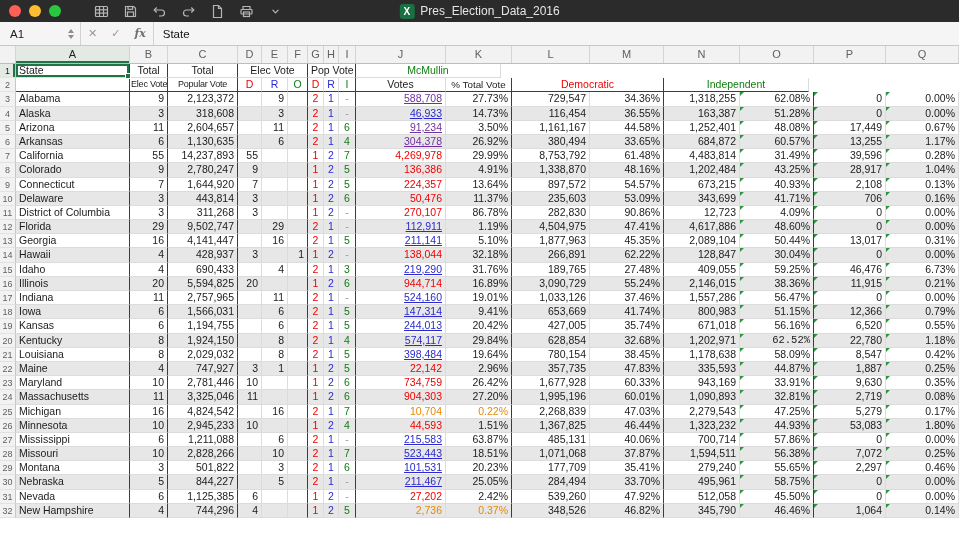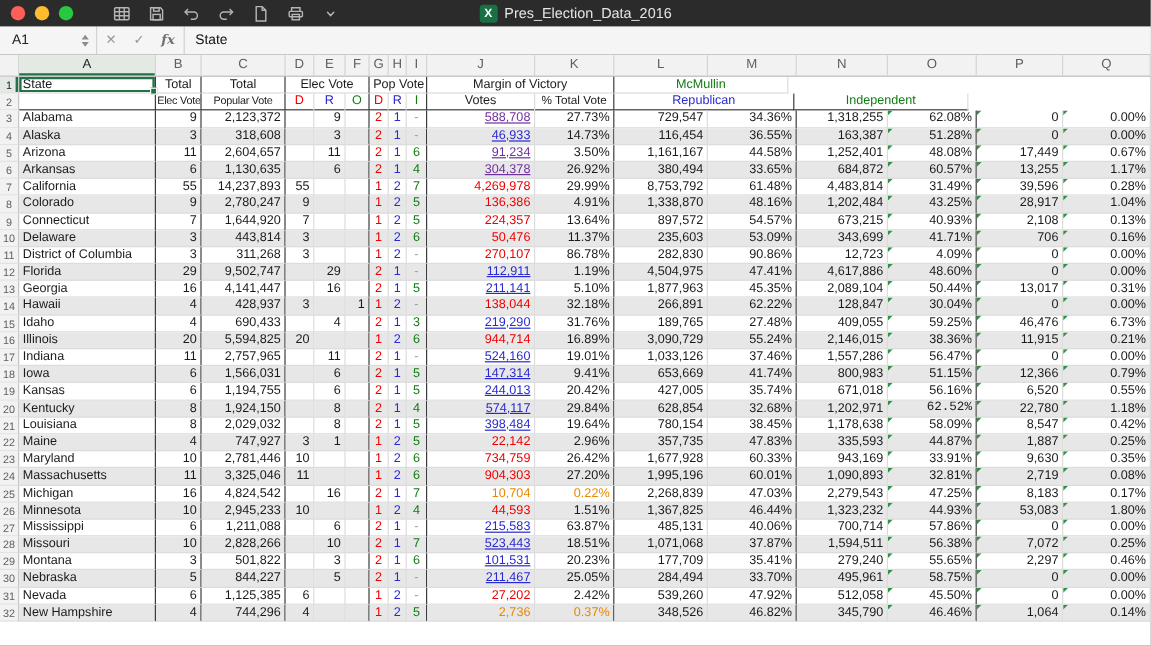--- a/index.html
+++ b/index.html
@@ -179,37 +179,36 @@
         <div class="ch" style="width: 73px;">Q</div>
       </div>
     <div id="rows">
         <div class="gr">
           <div class="rn selh">1</div>
           <div class="c al dr sel" style="width: 114px;">State</div>
           <div class="c ac dr" style="width: 38px;">Total</div>
           <div class="c ac dr" style="width: 70px;">Total</div>
           <div class="c ac dr" style="width: 70px;">Elec Vote</div>
           <div class="c ac dr" style="width: 48px;">Pop Vote</div>
-          <div class="c ac dr" style="width: 156px;">Margin of Victory</div>
           <div class="c ac t-green" style="width: 145px;">McMullin</div>
         </div>
         <div class="gr r2">
           <div class="rn">2</div>
           <div class="c al dr" style="width: 114px;"></div>
           <div class="c ac dr sm" style="width: 38px;">Elec Vote</div>
           <div class="c ac dr sm" style="width: 70px;">Popular Vote</div>
           <div class="c ac t-red" style="width: 24px;">D</div>
           <div class="c ac t-blue" style="width: 26px;">R</div>
           <div class="c ac dr t-green" style="width: 20px;">O</div>
           <div class="c ac t-red" style="width: 16px;">D</div>
           <div class="c ac t-blue" style="width: 15px;">R</div>
           <div class="c ac dr t-green" style="width: 17px;">I</div>
           <div class="c ac" style="width: 90px;">Votes</div>
           <div class="c ac dr sm2" style="width: 66px;">% Total Vote</div>
-          <div class="c ac dr t-blue" style="width: 150px;">Republican</div>
+          <div class="c ac dr t-red" style="width: 152px;">Democratic</div>
           <div class="c ac t-green" style="width: 145px;">Independent</div>
         </div>
         <div class="gr">
           <div class="rn">3</div>
           <div class="c al dr" style="width: 114px;">Alabama</div>
           <div class="c ar dr" style="width: 38px;">9</div>
           <div class="c ar dr" style="width: 70px;">2,123,372</div>
           <div class="c ar" style="width: 24px;"></div>
           <div class="c ar" style="width: 26px;">9</div>
           <div class="c ar dr" style="width: 20px;"></div>
@@ -655,21 +654,21 @@
           <div class="c ar dr" style="width: 20px;"></div>
           <div class="c ac t-red" style="width: 16px;">2</div>
           <div class="c ac t-blue" style="width: 15px;">1</div>
           <div class="c ac dr t-green" style="width: 17px;">7</div>
           <div class="c ar t-or" style="width: 90px;">10,704</div>
           <div class="c ar dr t-or" style="width: 66px;">0.22%</div>
           <div class="c ar" style="width: 78px;">2,268,839</div>
           <div class="c ar dr" style="width: 74px;">47.03%</div>
           <div class="c ar" style="width: 76px;">2,279,543</div>
           <div class="c ar dr tri" style="width: 74px;">47.25%</div>
-          <div class="c ar tri" style="width: 72px;">8,183</div>
+          <div class="c ar tri" style="width: 72px;">5,279</div>
           <div class="c ar tri" style="width: 73px;">0.17%</div>
         </div>
         <div class="gr sh">
           <div class="rn">26</div>
           <div class="c al dr" style="width: 114px;">Minnesota</div>
           <div class="c ar dr" style="width: 38px;">10</div>
           <div class="c ar dr" style="width: 70px;">2,945,233</div>
           <div class="c ar" style="width: 24px;">10</div>
           <div class="c ar" style="width: 26px;"></div>
           <div class="c ar dr" style="width: 20px;"></div>

